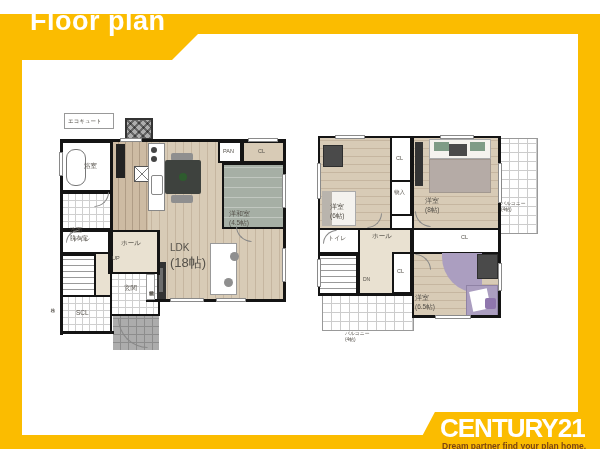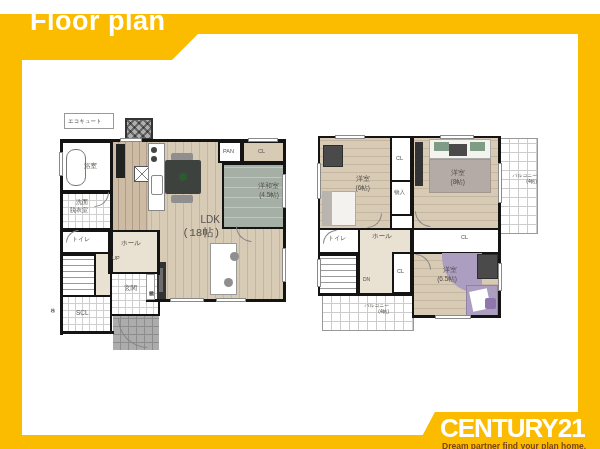--- a/index.html
+++ b/index.html
@@ -45,21 +45,21 @@
         background-image:repeating-linear-gradient(0deg,transparent 0 7px,#8d8d8d 7px 8px),
                          repeating-linear-gradient(90deg,transparent 0 7px,#8d8d8d 7px 8px);}
   .hatch{background:#ADADAD;
         background-image:repeating-linear-gradient(45deg,rgba(0,0,0,.4) 0 2px,transparent 2px 6px),
                          repeating-linear-gradient(-45deg,rgba(0,0,0,.4) 0 2px,transparent 2px 6px);
         border:2px solid #333;}
   .xbox{background:#fff;border:1px solid #555;
         background-image:linear-gradient(45deg,transparent 47%,#777 47% 53%,transparent 53%),
                          linear-gradient(-45deg,transparent 47%,#777 47% 53%,transparent 53%);}
   .lbl{position:absolute;color:var(--label,#55514A);font-size:6px;line-height:1.2;text-align:center;white-space:nowrap;}
-  .lblb{position:absolute;color:var(--label,#55514A);text-align:right;white-space:nowrap;line-height:1.25;}
+  .lblb{position:absolute;color:var(--label,#55514A);text-align:left;white-space:nowrap;line-height:1.25;margin-top:28px;}
   .vtext{writing-mode:vertical-rl;}
   .win{position:absolute;background:#fff;border:1px solid #8a8a8a;box-sizing:border-box;}
   .arc{position:absolute;border:1px solid #999;box-sizing:border-box;background:transparent;}
   .furn{position:absolute;box-sizing:border-box;}
 </style>
 </head>
 <body>
 
 <div class="canvas">
 
@@ -143,21 +143,21 @@
     <div class="lbl" style="left:63px;top:127px;font-size:6.5px;">ホール</div>
     <div class="lbl" style="left:54px;top:143px;font-size:5.5px;">UP</div>
     <div class="lbl" style="left:66px;top:172px;font-size:6.5px;">玄関</div>
     <div class="nf vtext" style="left:88px;top:162px;width:9px;height:26px;border:1px solid #999;background:#fff;font-size:4.5px;color:var(--label,#55514A);text-align:center;">玄関収納</div>
     <div class="lbl" style="left:18px;top:197px;font-size:6.5px;">SCL</div>
     <div class="lbl vtext" style="left:-8px;top:192px;font-size:4.5px;">水栓</div>
     <div class="lbl" style="left:165px;top:36px;font-size:5.5px;">PAN</div>
     <div class="lbl" style="left:200px;top:36px;font-size:5.5px;">CL</div>
     <div class="lblb" style="left:112px;top:102px;width:50px;">
       <div style="font-size:10px;">LDK</div>
-      <div style="font-size:11px;font-family:Liberation Mono, monospace;">(18帖)</div>
+      <div style="font-size:13px;">(18帖)</div>
     </div>
     <div class="lblb" style="left:171px;top:70px;width:50px;">
       <div style="font-size:7px;">洋和室</div>
       <div style="font-size:6.5px;">(4.5帖)</div>
     </div>
   </div>
 
   <div class="plan" style="left:315px;top:133px;width:230px;height:200px;">
 
     <div class="nf grid8" style="left:185px;top:5px;width:38px;height:96px;"></div>

